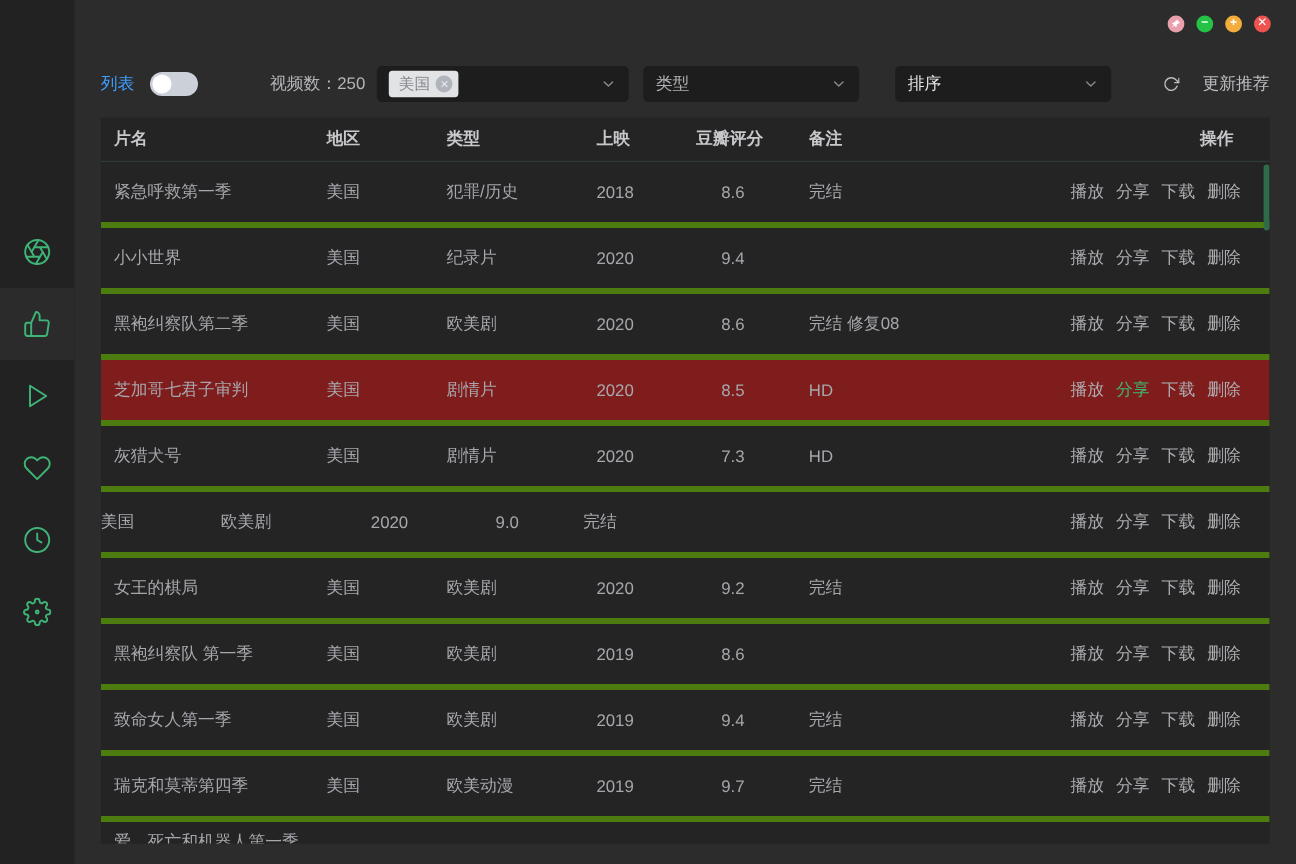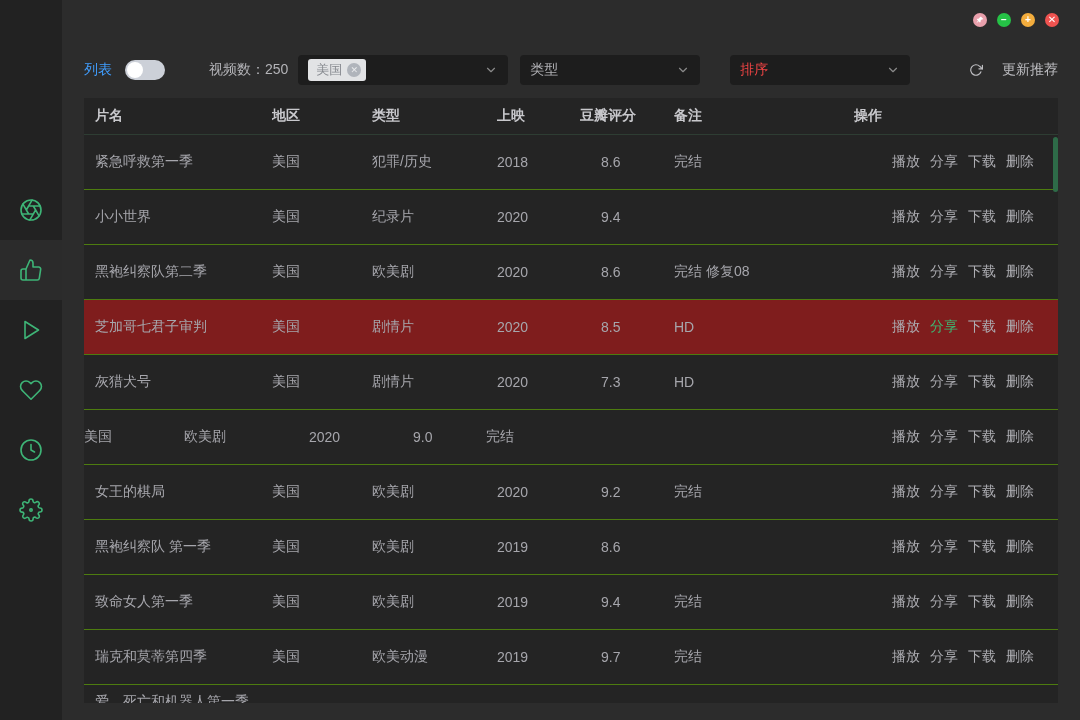--- a/index.html
+++ b/index.html
@@ -33,60 +33,60 @@
   .wb-close { background:#ef5350; }
 
   
   .toolbar { position:absolute; left:84px; top:55px; right:14px; height:30px;
              display:flex; align-items:center; }
   .lbl-list { color:#409eff; cursor:pointer; }
   .switch { margin-left:13px; width:40px; height:20px; border-radius:10px;
             background:#ccd0d8; position:relative; cursor:pointer; }
   .switch .knob { position:absolute; left:2px; top:2px; width:16px; height:16px;
                   border-radius:50%; background:#ffffff; }
-  .video-count { margin-left:44px; color:#b4b4b8; }
+  .video-count { margin-left:60px; color:#b4b4b8; }
   .select { height:30px; background:#1d1d1d; border-radius:4px; display:flex;
             align-items:center; padding:0 10px; cursor:pointer; }
   .select .chev { margin-left:auto; }
   .chev svg { width:14px; height:14px; stroke:#8a8a8a; stroke-width:2; fill:none;
               stroke-linecap:round; stroke-linejoin:round; display:block; }
   .sel-region { margin-left:10px; width:210px; }
   .sel-type   { margin-left:12px; width:180px; color:#b0b0b4; }
-  .sel-sort   { margin-left:30px; width:180px; color:#ef4444; }
+  .sel-sort   { margin-left:30px; width:180px; color:#e5e5e5; }
   .tag { background:#e2e3e5; color:#86898f; border-radius:3px; height:22px;
          display:flex; align-items:center; padding:0 5px 0 8px; font-size:13px; }
   .tag-close { margin-left:5px; width:14px; height:14px; border-radius:50%;
                background:#b0b4bb; color:#e9eaec; font-size:9px; display:flex;
                align-items:center; justify-content:center; cursor:pointer; }
   .refresh-btn { margin-left:auto; margin-right:8px; display:flex; align-items:center;
                  gap:19px; color:#bdbdc1; cursor:pointer; }
   .refresh-btn svg { width:14px; height:14px; stroke:#bdbdc1; stroke-width:2; fill:none;
                      stroke-linecap:round; stroke-linejoin:round; }
 
   
   .table { position:absolute; left:84px; top:98px; width:974px; height:605px;
            background:#242424; overflow:hidden; }
   .thead { display:flex; align-items:center; height:37px; color:#c8c8cc;
            font-weight:bold; border-bottom:1px solid #2e3d33; }
   .trow { display:flex; align-items:center; height:55px;
-          border-bottom:1px solid #4d7c0f; cursor:default; }
+          border-bottom:5px solid #4d7c0f; cursor:default; }
   .trow.hover { background:#7f1d1d; }
   .trow.partial { height:18px; border-bottom:none; align-items:flex-start; }
   .trow.partial .c1 { padding-top:8px; }
   .c { flex:none; white-space:nowrap; overflow:hidden; }
   .c1 { width:188px; padding-left:11px; }
   .c2 { width:100px; }
   .c3 { width:125px; }
   .c4 { width:83px; }
   .c5 { width:94px; }
   .thead .c5 { padding-left:0; }
   .trow  .c5 { padding-left:21px; }
   .c6 { width:180px; }
   .c7 { flex:1; }
-  .thead .c7 { text-align:left; padding-right:30px; }
+  .thead .c7 { text-align:right; padding-right:30px; }
   .trow .c7 { display:flex; justify-content:flex-end; gap:10px; padding-right:24px; }
   .action { color:#adadb2; cursor:pointer; }
   .action.hl { color:#3db873; }
 
   .scroll-thumb { position:absolute; right:0; top:39px; width:5px; height:55px;
                   border-radius:3px; background:#2e6b48; cursor:pointer; }
 </style>
 </head>
 <body>
 

